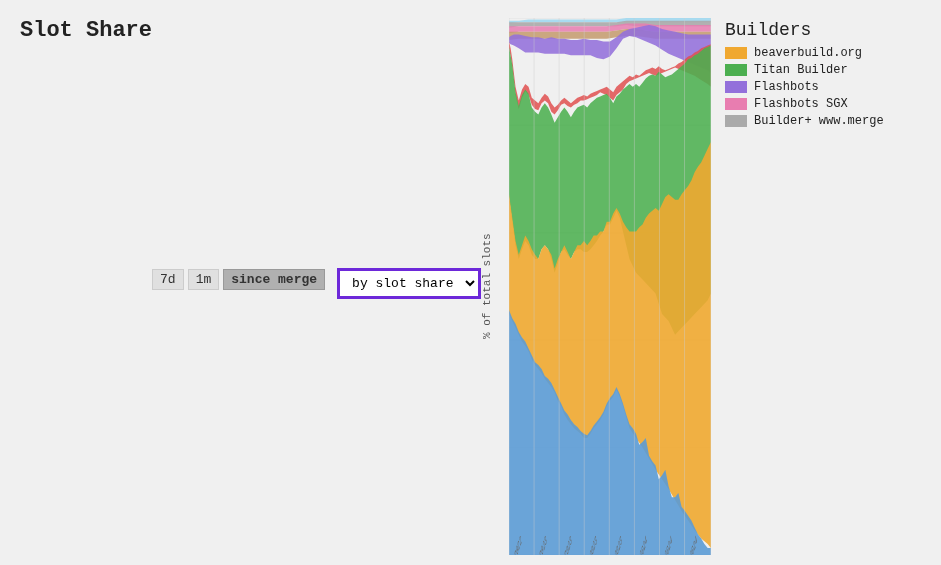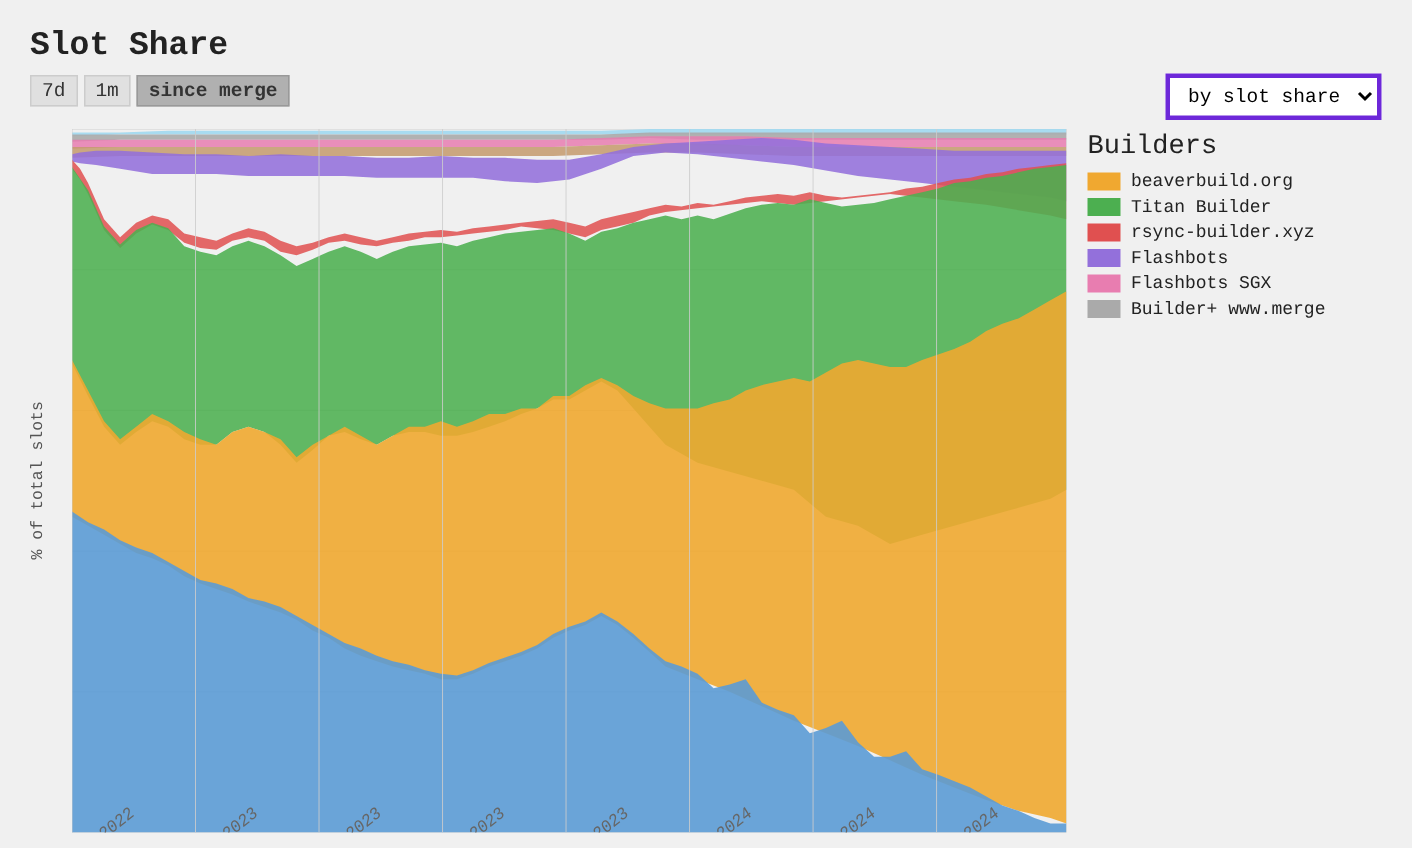--- a/index.html
+++ b/index.html
@@ -9,21 +9,21 @@
       width: 941px;
       height: 565px;
       overflow: hidden;
       position: relative;
     }
     .container {
       padding: 18px 20px 10px 20px;
       width: 941px;
       height: 565px;
       display: flex;
-      flex-direction: column;
+      flex-direction: row;
     }
     .title {
       font-size: 22px;
       font-weight: bold;
       color: #222;
       margin-bottom: 6px;
     }
     .time-controls {
       display: flex;
       align-items: center;
@@ -227,24 +227,20 @@
           <div class="legend-title">Builders</div>
           <div class="legend-item">
             <div class="legend-color" style="background:#f0a830;"></div>
             <span>beaverbuild.org</span>
           </div>
           <div class="legend-item">
             <div class="legend-color" style="background:#4caf50;"></div>
             <span>Titan Builder</span>
           </div>
           <div class="legend-item">
-            <div class="legend-color" style="background:#e05050;"></div>
-            <span>rsync-builder.xyz</span>
-          </div>
-          <div class="legend-item">
             <div class="legend-color" style="background:#9370db;"></div>
             <span>Flashbots</span>
           </div>
           <div class="legend-item">
             <div class="legend-color" style="background:#e87db0;"></div>
             <span>Flashbots SGX</span>
           </div>
           <div class="legend-item">
             <div class="legend-color" style="background:#aaaaaa;"></div>
             <span>Builder+ www.merge</span>

